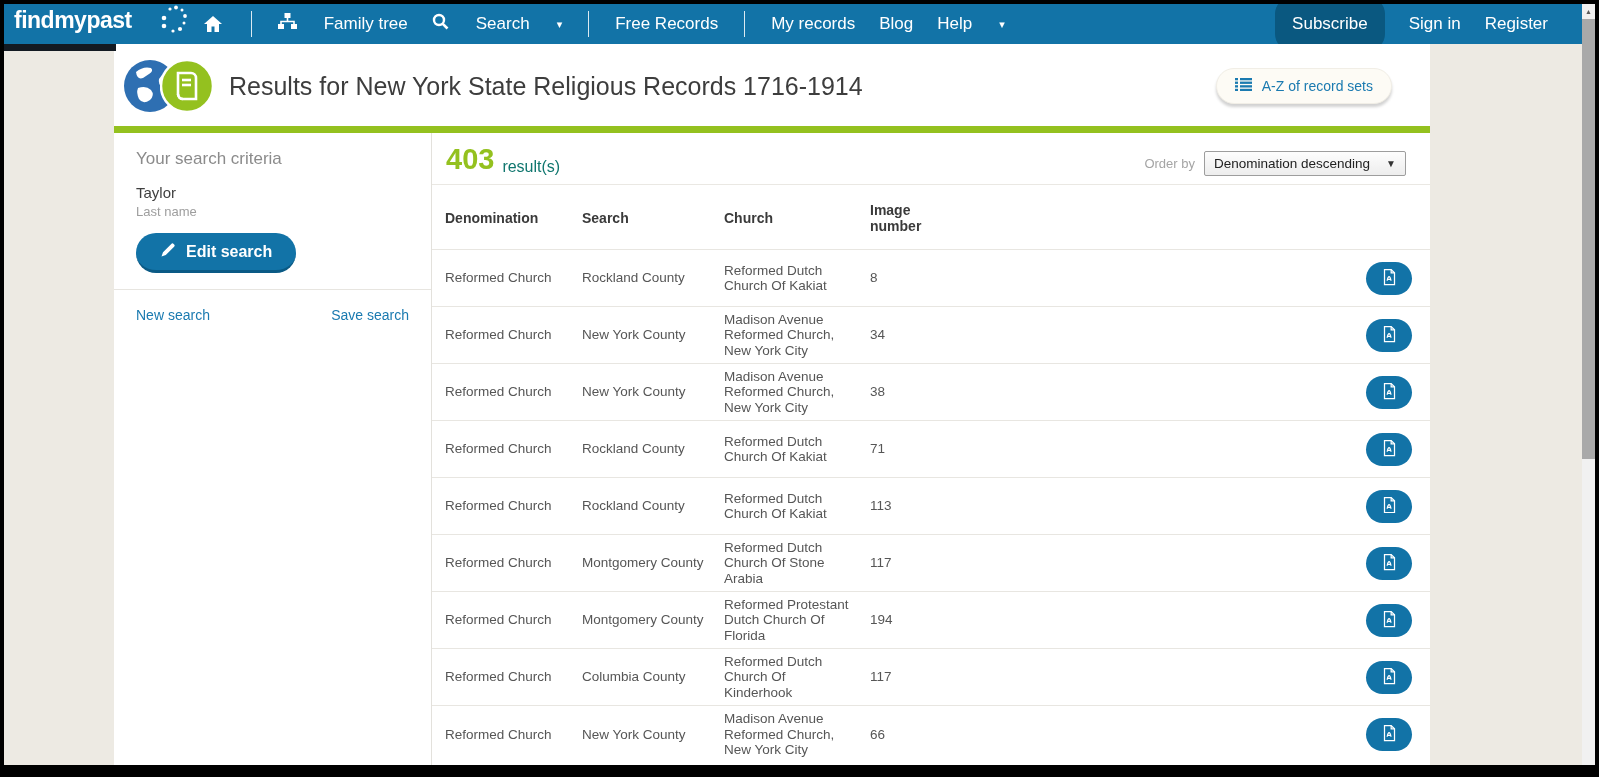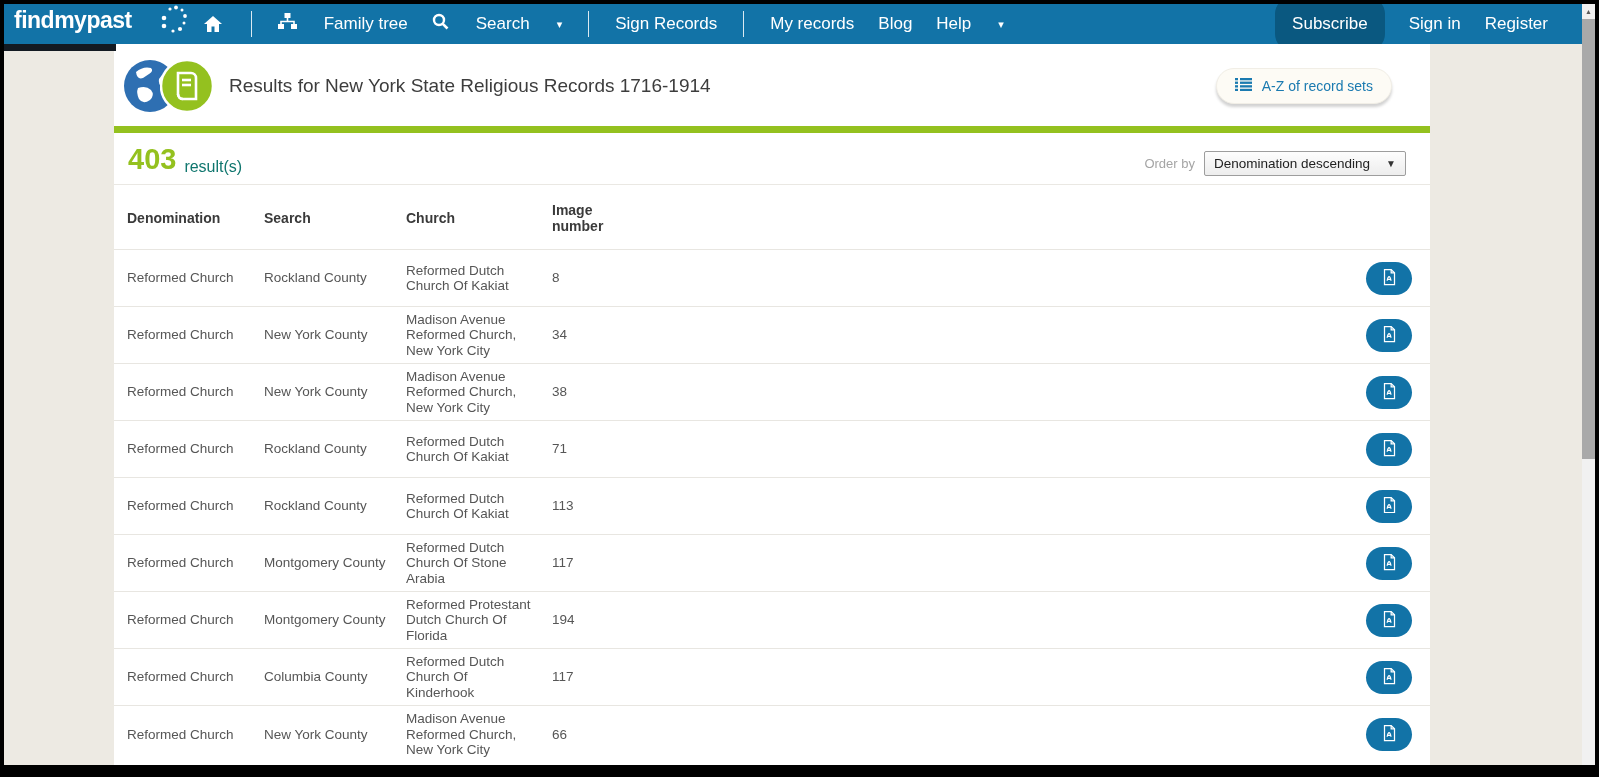--- a/index.html
+++ b/index.html
@@ -29,21 +29,21 @@
 
   
   .page { flex:1; background:#edeae3; overflow:hidden; }
   .card { margin-left:110px; width:1316px; height:100%; background:#fff;
           display:flex; flex-direction:column; }
 
   .card-header { display:flex; align-items:center; padding:15px 20px 13px 10px; flex-shrink:0; }
   .hdr-icons { display:flex; align-items:center; }
   .icon-globe { width:52px; height:52px; }
   .icon-book { width:54px; height:54px; margin-left:-16px; }
-  .page-title { font-size:19px; color:#3d3d3d; margin-left:15px; font-weight:normal; }
+  .page-title { font-size:25px; color:#3d3d3d; margin-left:15px; font-weight:normal; }
   .az-btn { margin-left:auto; margin-right:18px; display:flex; align-items:center; gap:10px;
             background:#fdfbf5; border:1px solid #f1eee6; border-radius:18px; padding:9px 18px;
             color:var(--link-blue,#1a7ab0); font-size:14px; cursor:pointer;
             box-shadow:0 3px 3px rgba(0,0,0,0.18); }
 
   .green-bar { height:7px; background:var(--accent-green,#94c11f); flex-shrink:0; }
 
   .card-body { display:flex; flex:1; overflow:hidden; }
 
   
@@ -137,21 +137,21 @@
       <a class="nav-item">
         <span><svg width="17" height="17" viewBox="0 0 17 17">
           <circle cx="7" cy="7" r="5" stroke="#fff" stroke-width="2.4" fill="none"></circle>
           <line x1="10.8" y1="10.8" x2="15.5" y2="15.5" stroke="#fff" stroke-width="2.6"></line>
             </svg></span>
         <span>Search</span>
         <span class="caret">▾</span>
       </a>
       <span class="nav-sep"></span>
       <a class="nav-item">
-        <span>Sign Records</span>
+        <span>Free Records</span>
       </a>
       <span class="nav-sep"></span>
       <a class="nav-item">
         <span>My records</span>
       </a>
       <a class="nav-item">
         <span>Blog</span>
       </a>
       <a class="nav-item">
         <span>Help</span>
@@ -201,20 +201,36 @@
               </g>
                 </svg></span>
             <span>A-Z of record sets</span>
           </button>
         </div>
 
         <div class="green-bar"></div>
 
         <div class="card-body">
 
+          <aside class="sidebar">
+            <div class="sc-title">Your search criteria</div>
+            <div class="sc-value">Taylor</div>
+            <div class="sc-field">Last name</div>
+            <button class="edit-btn">
+              <span><svg width="16" height="16" viewBox="0 0 16 16">
+                <path fill="#fff" d="M1.5 14.5 L3 10.2 L11.3 1.9 a1.6 1.6 0 0 1 2.3 0 l0.5 0.5 a1.6 1.6 0 0 1 0 2.3 L5.8 13 Z"></path>
+                  </svg></span>
+              <span>Edit search</span>
+            </button>
+            <hr class="sidebar-divider">
+            <div class="sidebar-links">
+              <a>New search</a>
+              <a>Save search</a>
+            </div>
+          </aside>
 
           <section class="results">
             <div class="results-header">
               <span class="count">403</span>
               <span class="count-suffix">result(s)</span>
               <div class="orderby">
                 <span class="orderby-label">Order by</span>
                 <div class="orderby-select">
                   <span>Denomination descending</span>
                   <span class="caret">▼</span>

